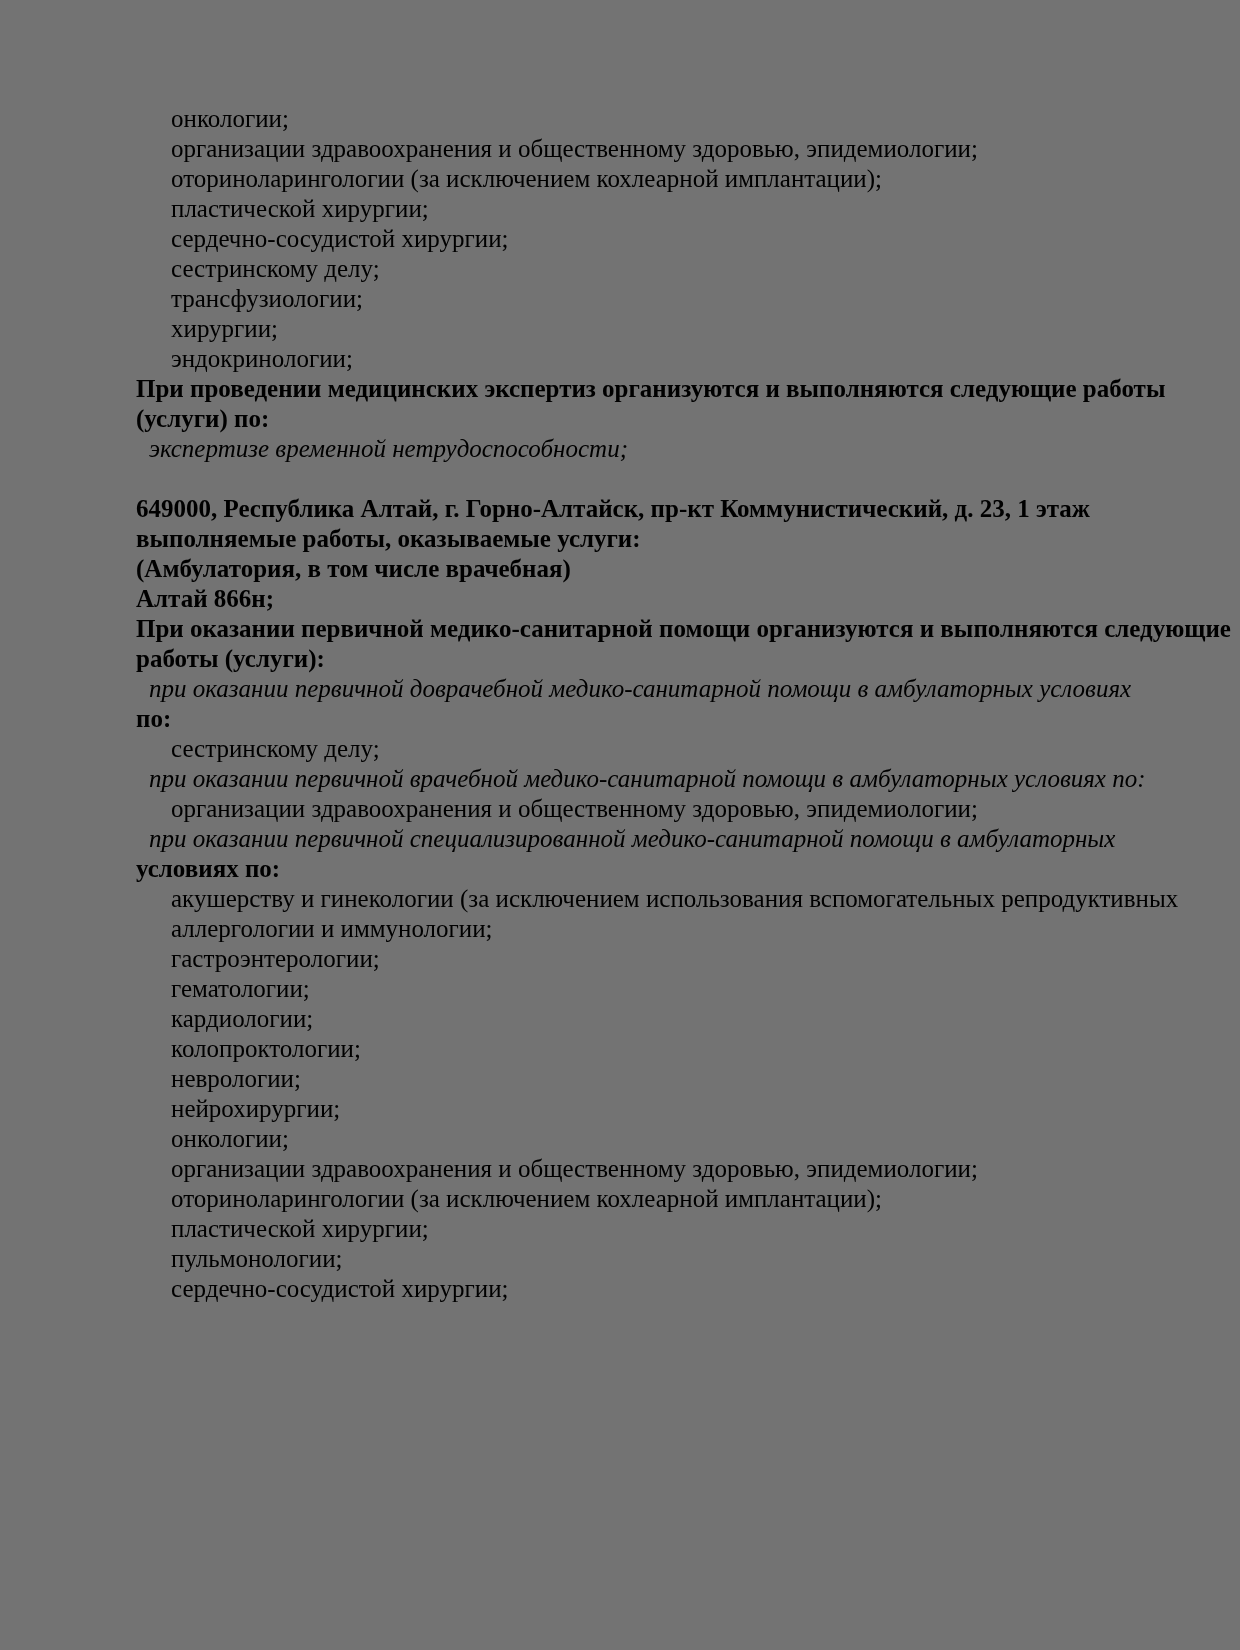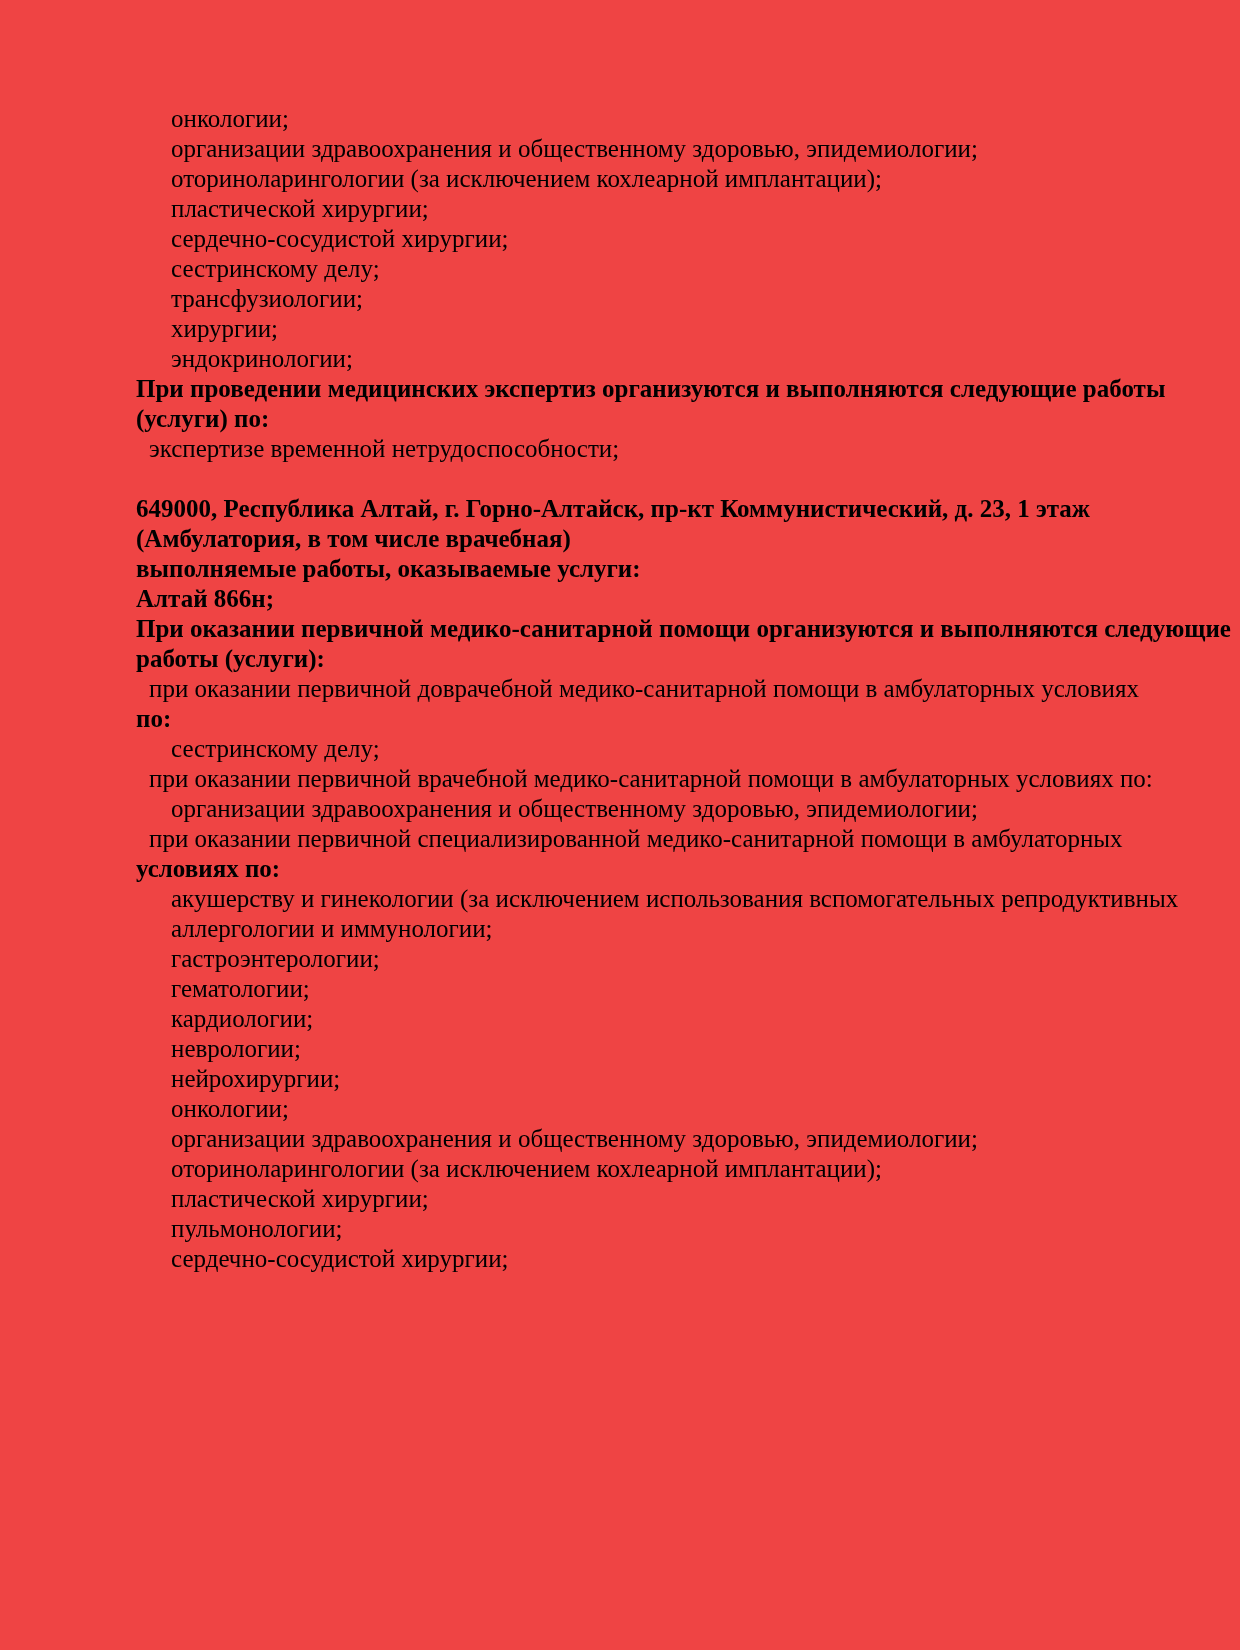--- a/index.html
+++ b/index.html
@@ -4,40 +4,40 @@
 <style>
   html, body {
     margin: 0;
     padding: 0;
     background: #ffffff;
   }
   .page {
     position: relative;
     width: 1240px;
     height: 1650px;
-    background: #ef4444;
+    background: #737373;
     overflow: hidden;
   }
   .text-block {
     position: absolute;
     left: 136px;
     top: 104px;
     width: 1060px;
     font-family: "Liberation Serif", "DejaVu Serif", serif;
     font-size: 25px;
     line-height: 30px;
     color: #000000;
     -webkit-font-smoothing: antialiased;
   }
   .line {
     height: 30px;
     white-space: nowrap;
   }
   .indent-0 { padding-left: 0; font-weight: bold; }
-  .indent-1 { padding-left: 13px; }
+  .indent-1 { padding-left: 13px; font-style: italic; }
   .indent-2 { padding-left: 35px; }
   .blank    { padding-left: 0; }
 </style>
 </head>
 <body>
 
 <div class="page">
   <div class="text-block">
       <div class="line indent-2">онкологии;</div>
       <div class="line indent-2">организации здравоохранения и общественному здоровью, эпидемиологии;</div>
@@ -46,37 +46,38 @@
       <div class="line indent-2">сердечно-сосудистой хирургии;</div>
       <div class="line indent-2">сестринскому делу;</div>
       <div class="line indent-2">трансфузиологии;</div>
       <div class="line indent-2">хирургии;</div>
       <div class="line indent-2">эндокринологии;</div>
       <div class="line indent-0">При проведении медицинских экспертиз организуются и выполняются следующие работы</div>
       <div class="line indent-0">(услуги) по:</div>
       <div class="line indent-1">экспертизе временной нетрудоспособности;</div>
       <div class="line blank">&nbsp;</div>
       <div class="line indent-0">649000, Республика Алтай, г. Горно-Алтайск, пр-кт Коммунистический, д. 23, 1 этаж</div>
+      <div class="line indent-0">выполняемые работы, оказываемые услуги:</div>
       <div class="line indent-0">(Амбулатория, в том числе врачебная)</div>
-      <div class="line indent-0">выполняемые работы, оказываемые услуги:</div>
       <div class="line indent-0">Алтай 866н;</div>
       <div class="line indent-0">При оказании первичной медико-санитарной помощи организуются и выполняются следующие</div>
       <div class="line indent-0">работы (услуги):</div>
       <div class="line indent-1">при оказании первичной доврачебной медико-санитарной помощи в амбулаторных условиях</div>
       <div class="line indent-0">по:</div>
       <div class="line indent-2">сестринскому делу;</div>
       <div class="line indent-1">при оказании первичной врачебной медико-санитарной помощи в амбулаторных условиях по:</div>
       <div class="line indent-2">организации здравоохранения и общественному здоровью, эпидемиологии;</div>
       <div class="line indent-1">при оказании первичной специализированной медико-санитарной помощи в амбулаторных</div>
       <div class="line indent-0">условиях по:</div>
       <div class="line indent-2">акушерству и гинекологии (за исключением использования вспомогательных репродуктивных</div>
       <div class="line indent-2">аллергологии и иммунологии;</div>
       <div class="line indent-2">гастроэнтерологии;</div>
       <div class="line indent-2">гематологии;</div>
       <div class="line indent-2">кардиологии;</div>
+      <div class="line indent-2">колопроктологии;</div>
       <div class="line indent-2">неврологии;</div>
       <div class="line indent-2">нейрохирургии;</div>
       <div class="line indent-2">онкологии;</div>
       <div class="line indent-2">организации здравоохранения и общественному здоровью, эпидемиологии;</div>
       <div class="line indent-2">оториноларингологии (за исключением кохлеарной имплантации);</div>
       <div class="line indent-2">пластической хирургии;</div>
       <div class="line indent-2">пульмонологии;</div>
       <div class="line indent-2">сердечно-сосудистой хирургии;</div>
     </div>
 </div>

